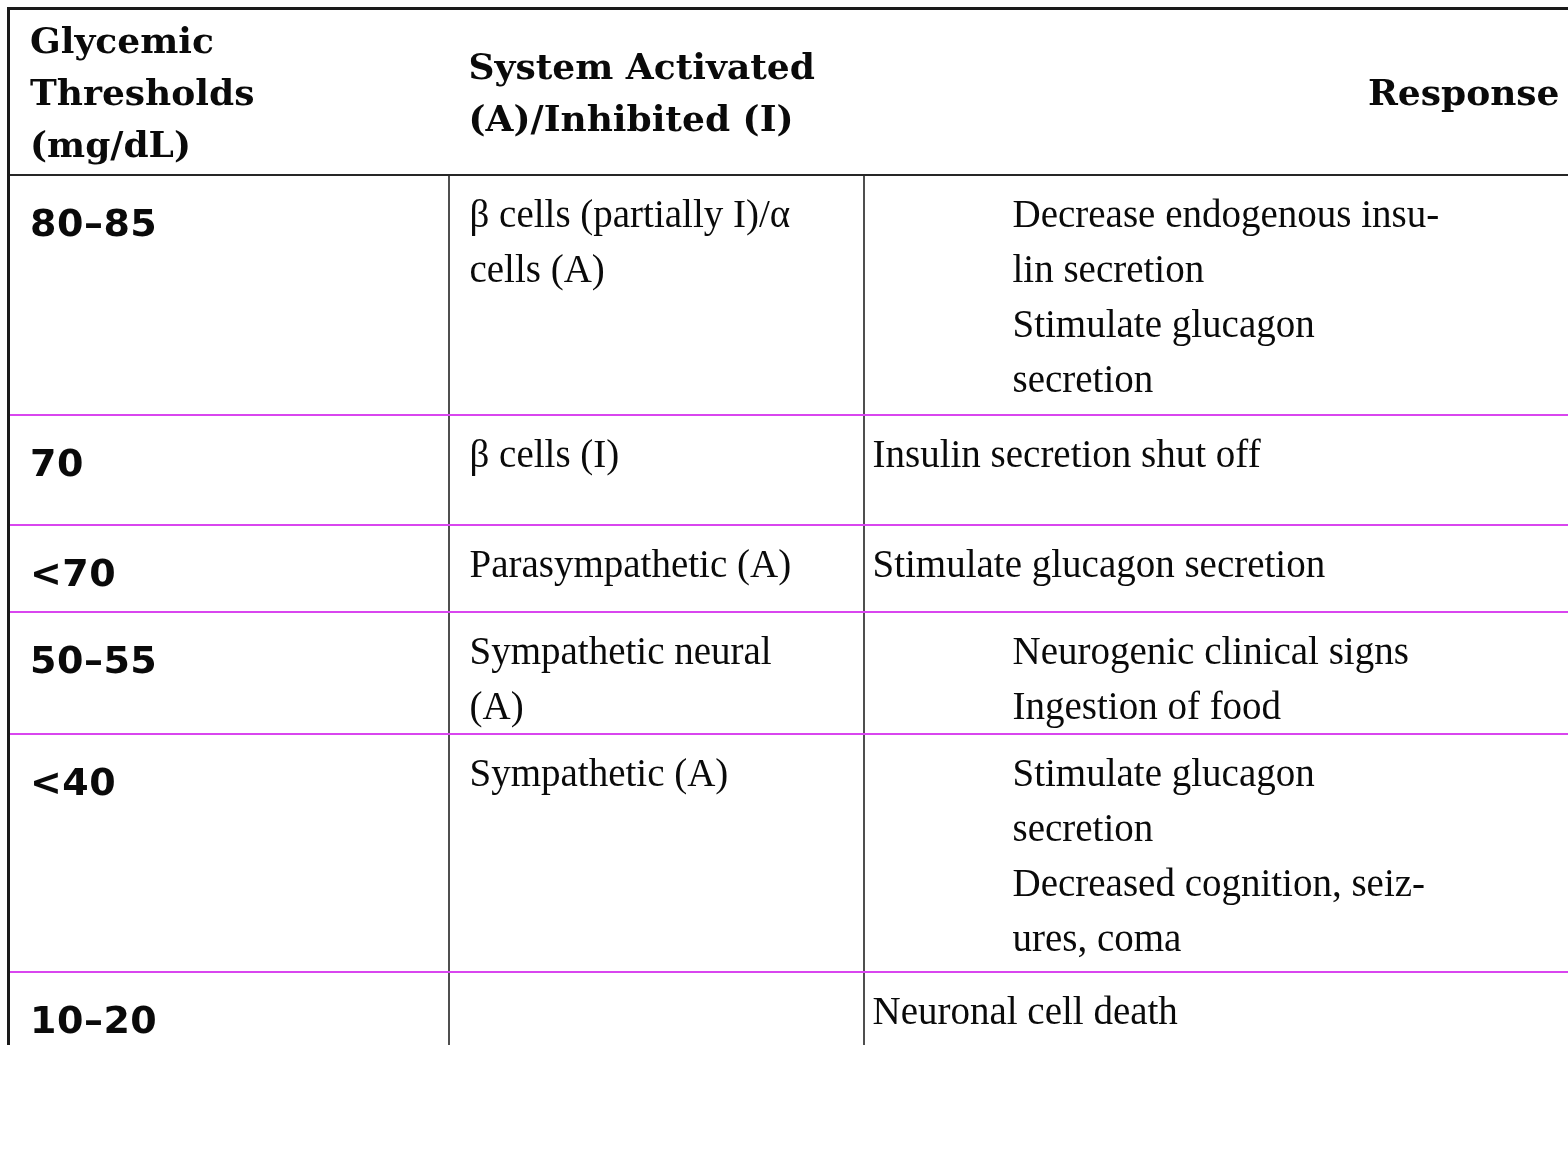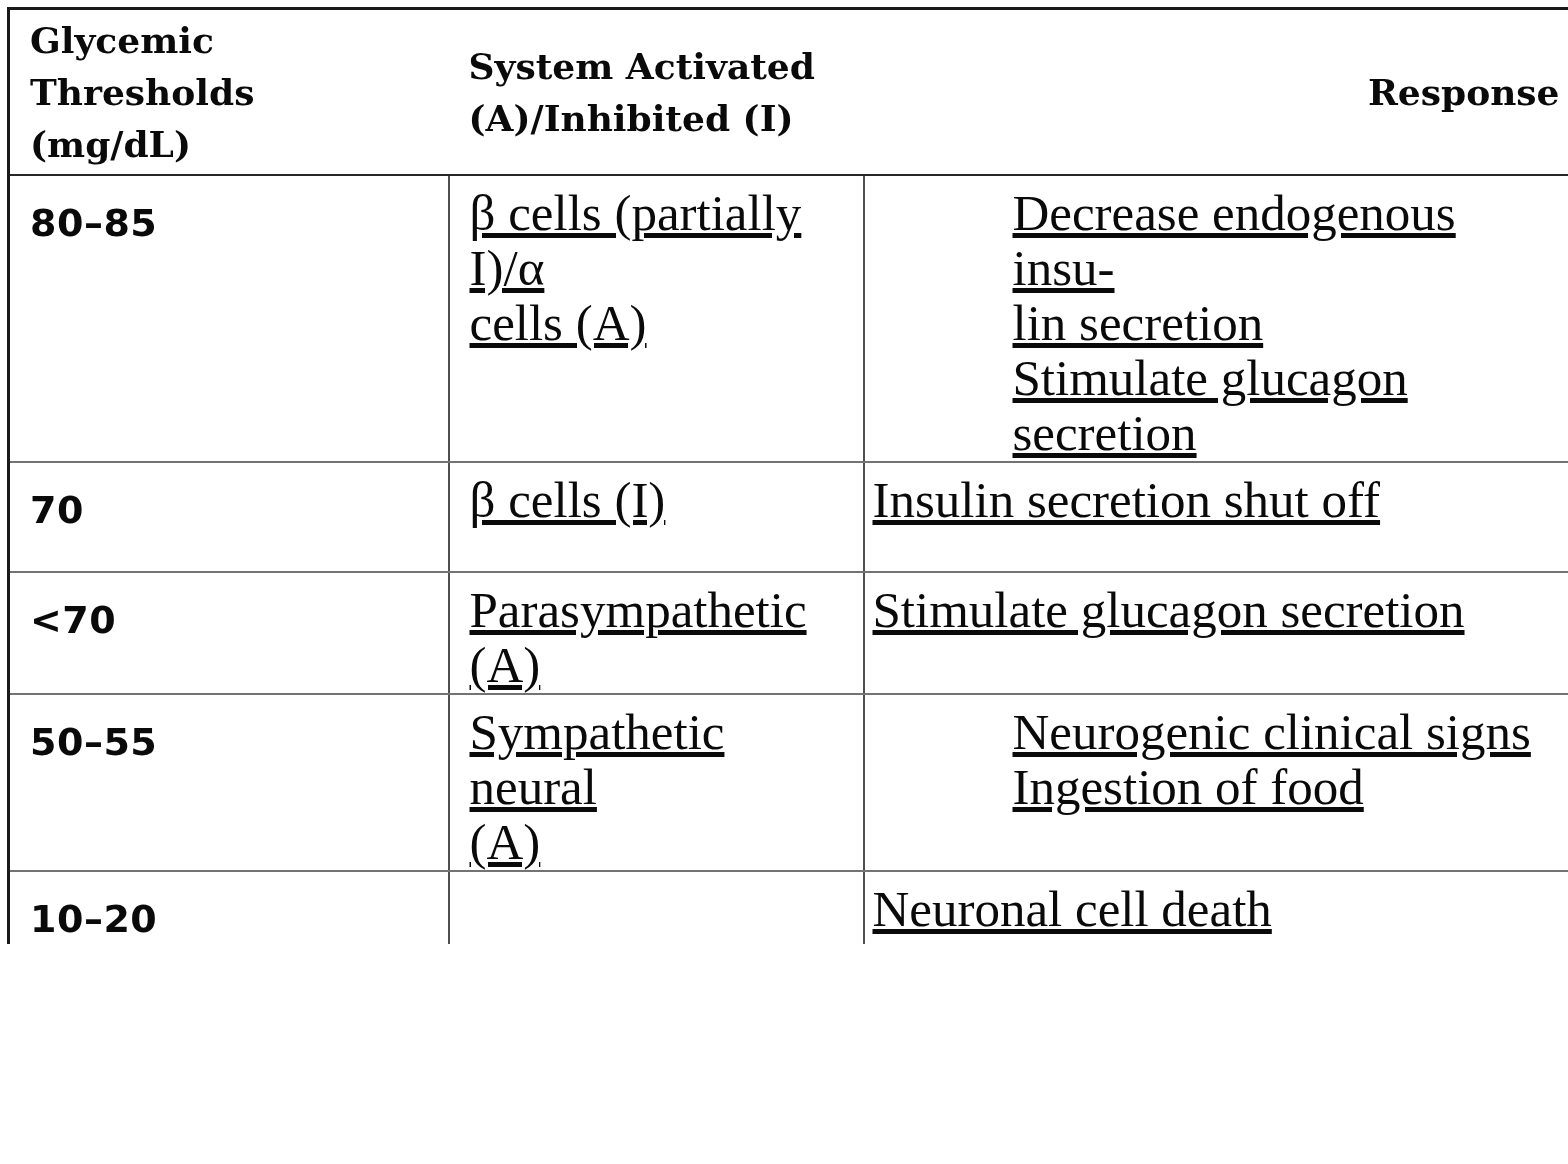--- a/index.html
+++ b/index.html
@@ -40,41 +40,40 @@
     vertical-align: middle;
     white-space: pre-line;
     padding: 4px 10px 4px 20px;
     border-bottom: 2px solid #262626;
   }
   thead th.resp-h { padding-left: 16px; text-align: right; }
 
   
   tbody td {
     vertical-align: top;
-    border-bottom: 2px solid #737373;
+    border-bottom: 2px solid #d946ef;
     padding: 10px 12px 0 20px;
   }
   tbody td + td { border-left: 2px solid #4f4f4f; }
   tbody tr:last-child td { border-bottom: none; }
 
   .threshold {
     font-family: "DejaVu Sans", "Liberation Sans", sans-serif;
     font-weight: 700;
     font-size: 38px;
     line-height: 50px;
     padding-top: 12px;
     letter-spacing: 0.5px;
   }
 
   .serif-text {
     font-family: "Liberation Serif", serif;
-    font-size: 51px;
+    font-size: 39px;
     line-height: 55px;
     white-space: pre-line;
-    text-decoration: underline;
   }
 
   td.resp-cell { padding-left: 8px; }
   .resp-indent { margin-left: 140px; }
 </style>
 </head>
 <body>
 
 <table class="doc-table">
   <colgroup>
@@ -135,20 +134,34 @@
         </td>
       <td>
           <div class="serif-text">Sympathetic neural
 (A)</div>
         </td>
       <td class="resp-cell">
           <div class="serif-text resp-indent">Neurogenic clinical signs
 Ingestion of food</div>
         </td>
     </tr>
+    <tr style="height:238px">
+      <td>
+          <div class="threshold">&lt;40</div>
+        </td>
+      <td>
+          <div class="serif-text">Sympathetic (A)</div>
+        </td>
+      <td class="resp-cell">
+          <div class="serif-text resp-indent">Stimulate glucagon
+secretion
+Decreased cognition, seiz-
+ures, coma</div>
+        </td>
+    </tr>
     <tr style="height:70px">
       <td>
           <div class="threshold">10–20</div>
         </td>
       <td>
           <div class="serif-text"></div>
         </td>
       <td class="resp-cell">
           <div class="serif-text">Neuronal cell death</div>
         </td>

